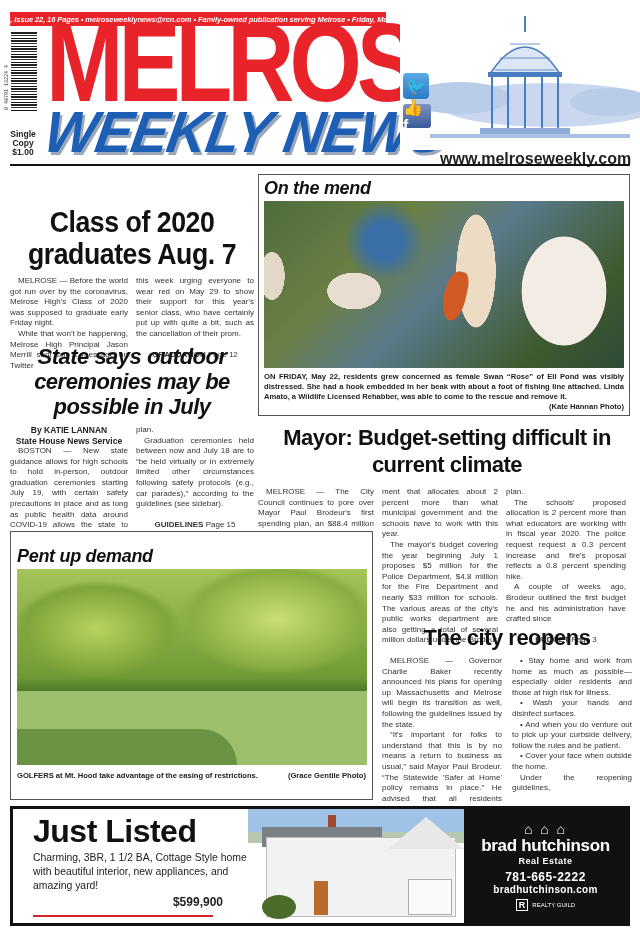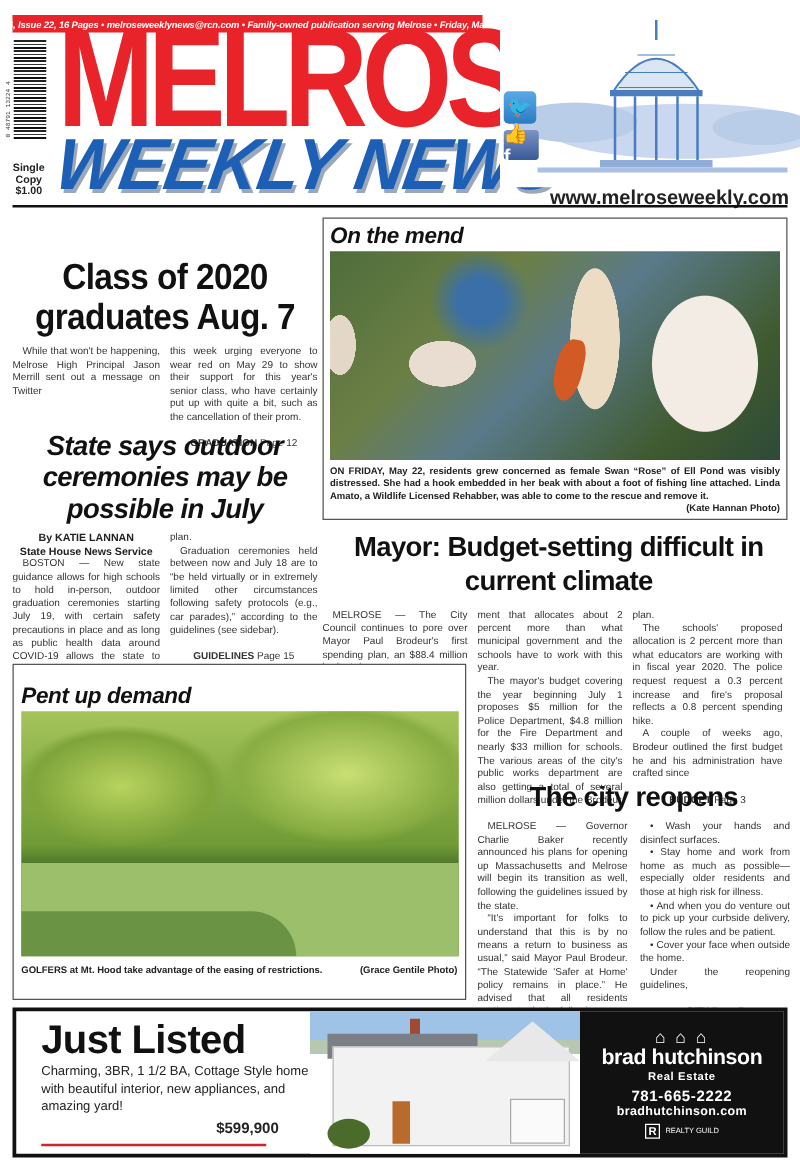--- a/index.html
+++ b/index.html
@@ -184,20 +184,21 @@
   <div class="tw">🐦</div>
   <div class="fb">👍 f</div>
 </div>
 <div class="website">www.melroseweekly.com</div>
 <div class="masthead-rule"></div>
 
 <div id="story-class">
   <h1 class="headline">Class of 2020 graduates Aug. 7</h1>
   <div class="cols2">
     <div class="body-text">
+      <p>MELROSE — Before the world got run over by the coronavirus, Melrose High's Class of 2020 was supposed to graduate early Friday night.</p>
       <p>While that won't be happening, Melrose High Principal Jason Merrill sent out a message on Twitter</p>
     </div>
     <div>
       <div class="body-text">
           <p style="text-indent:0">this week urging everyone to wear red on May 29 to show their support for this year's senior class, who have certainly put up with quite a bit, such as the cancellation of their prom.</p>
         </div>
       <div class="jump"><b>GRADUATION</b> <span>Page 12</span></div>
     </div>
   </div>
 </div>
@@ -263,22 +264,22 @@
 
 <div id="story-city">
   <h2 class="headline">The city reopens</h2>
   <div class="cols2">
     <div class="body-text">
       <p>MELROSE — Governor Charlie Baker recently announced his plans for opening up Massachusetts and Melrose will begin its transition as well, following the guidelines issued by the state.</p>
       <p>“It's important for folks to understand that this is by no means a return to business as usual,” said Mayor Paul Brodeur. “The Statewide 'Safer at Home' policy remains in place.” He advised that all residents continue to do the following:</p>
     </div>
     <div>
       <div class="body-text">
+        <p>• Stay home and work from home as much as possible—especially older residents and those at high risk for illness.</p>
         <p>• Wash your hands and disinfect surfaces.</p>
-        <p>• Stay home and work from home as much as possible—especially older residents and those at high risk for illness.</p>
         <p>• And when you do venture out to pick up your curbside delivery, follow the rules and be patient.</p>
         <p>• Cover your face when outside the home.</p>
         <p>Under the reopening guidelines,</p>
       </div>
       <div class="jump"><b>CITY</b> <span>Page 7</span></div>
     </div>
   </div>
 </div>
 
 <div id="ad">

